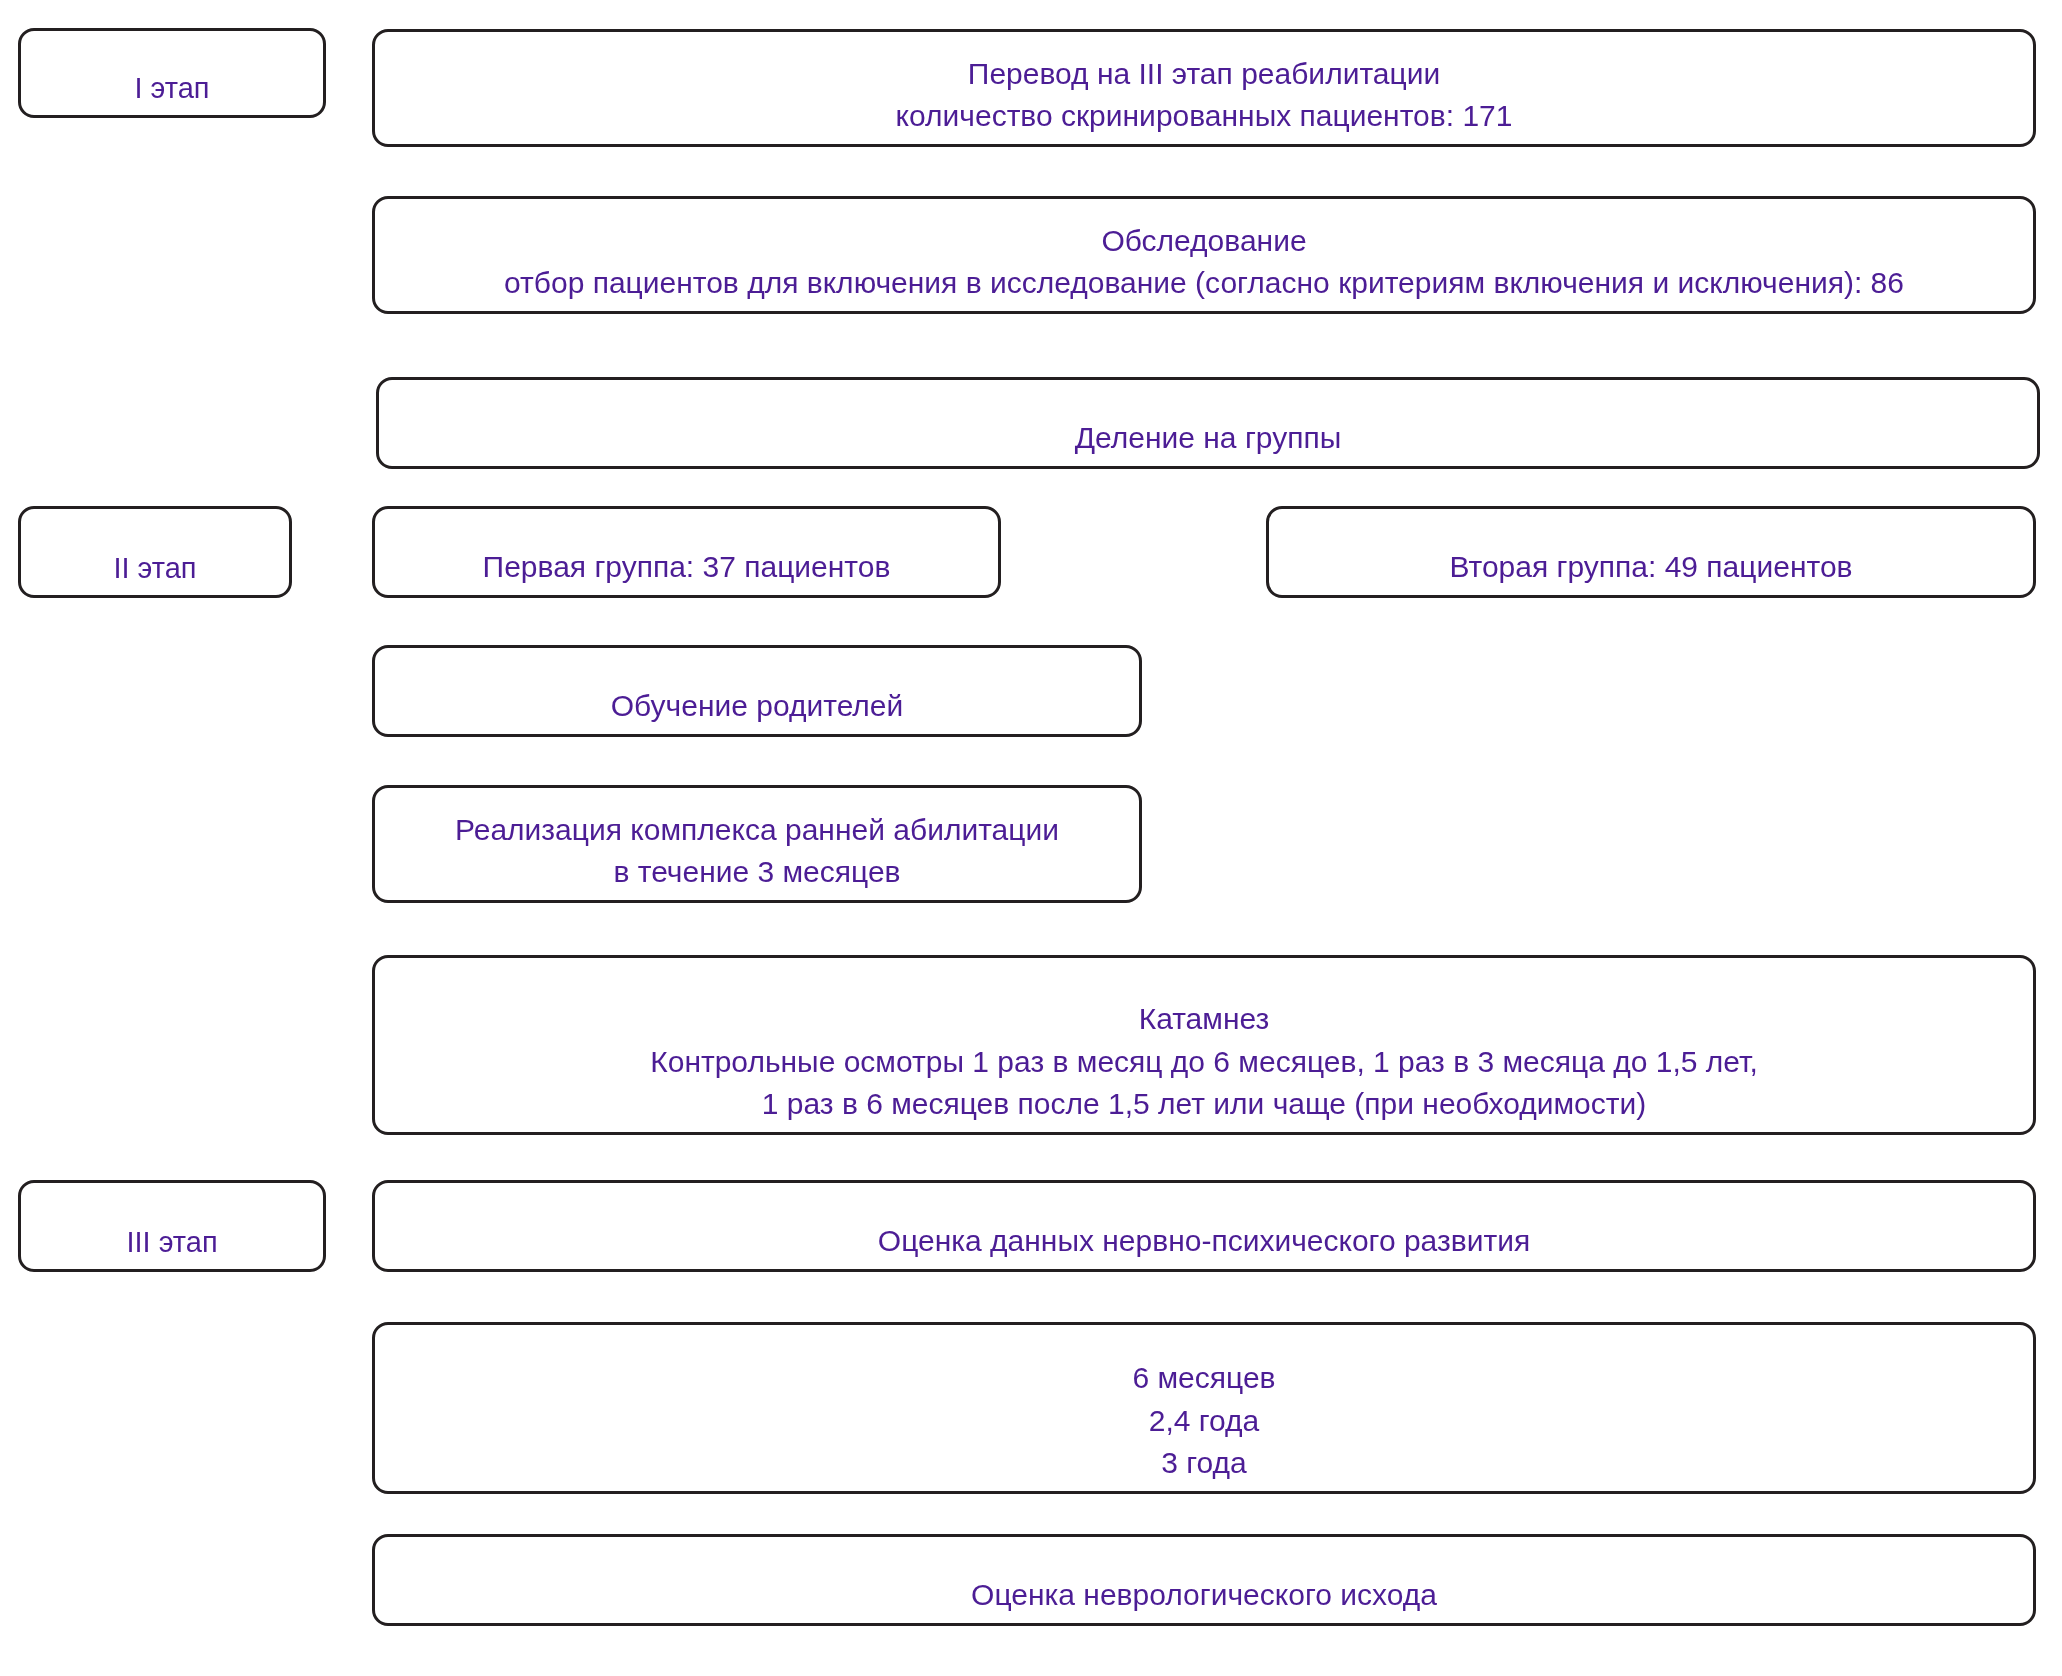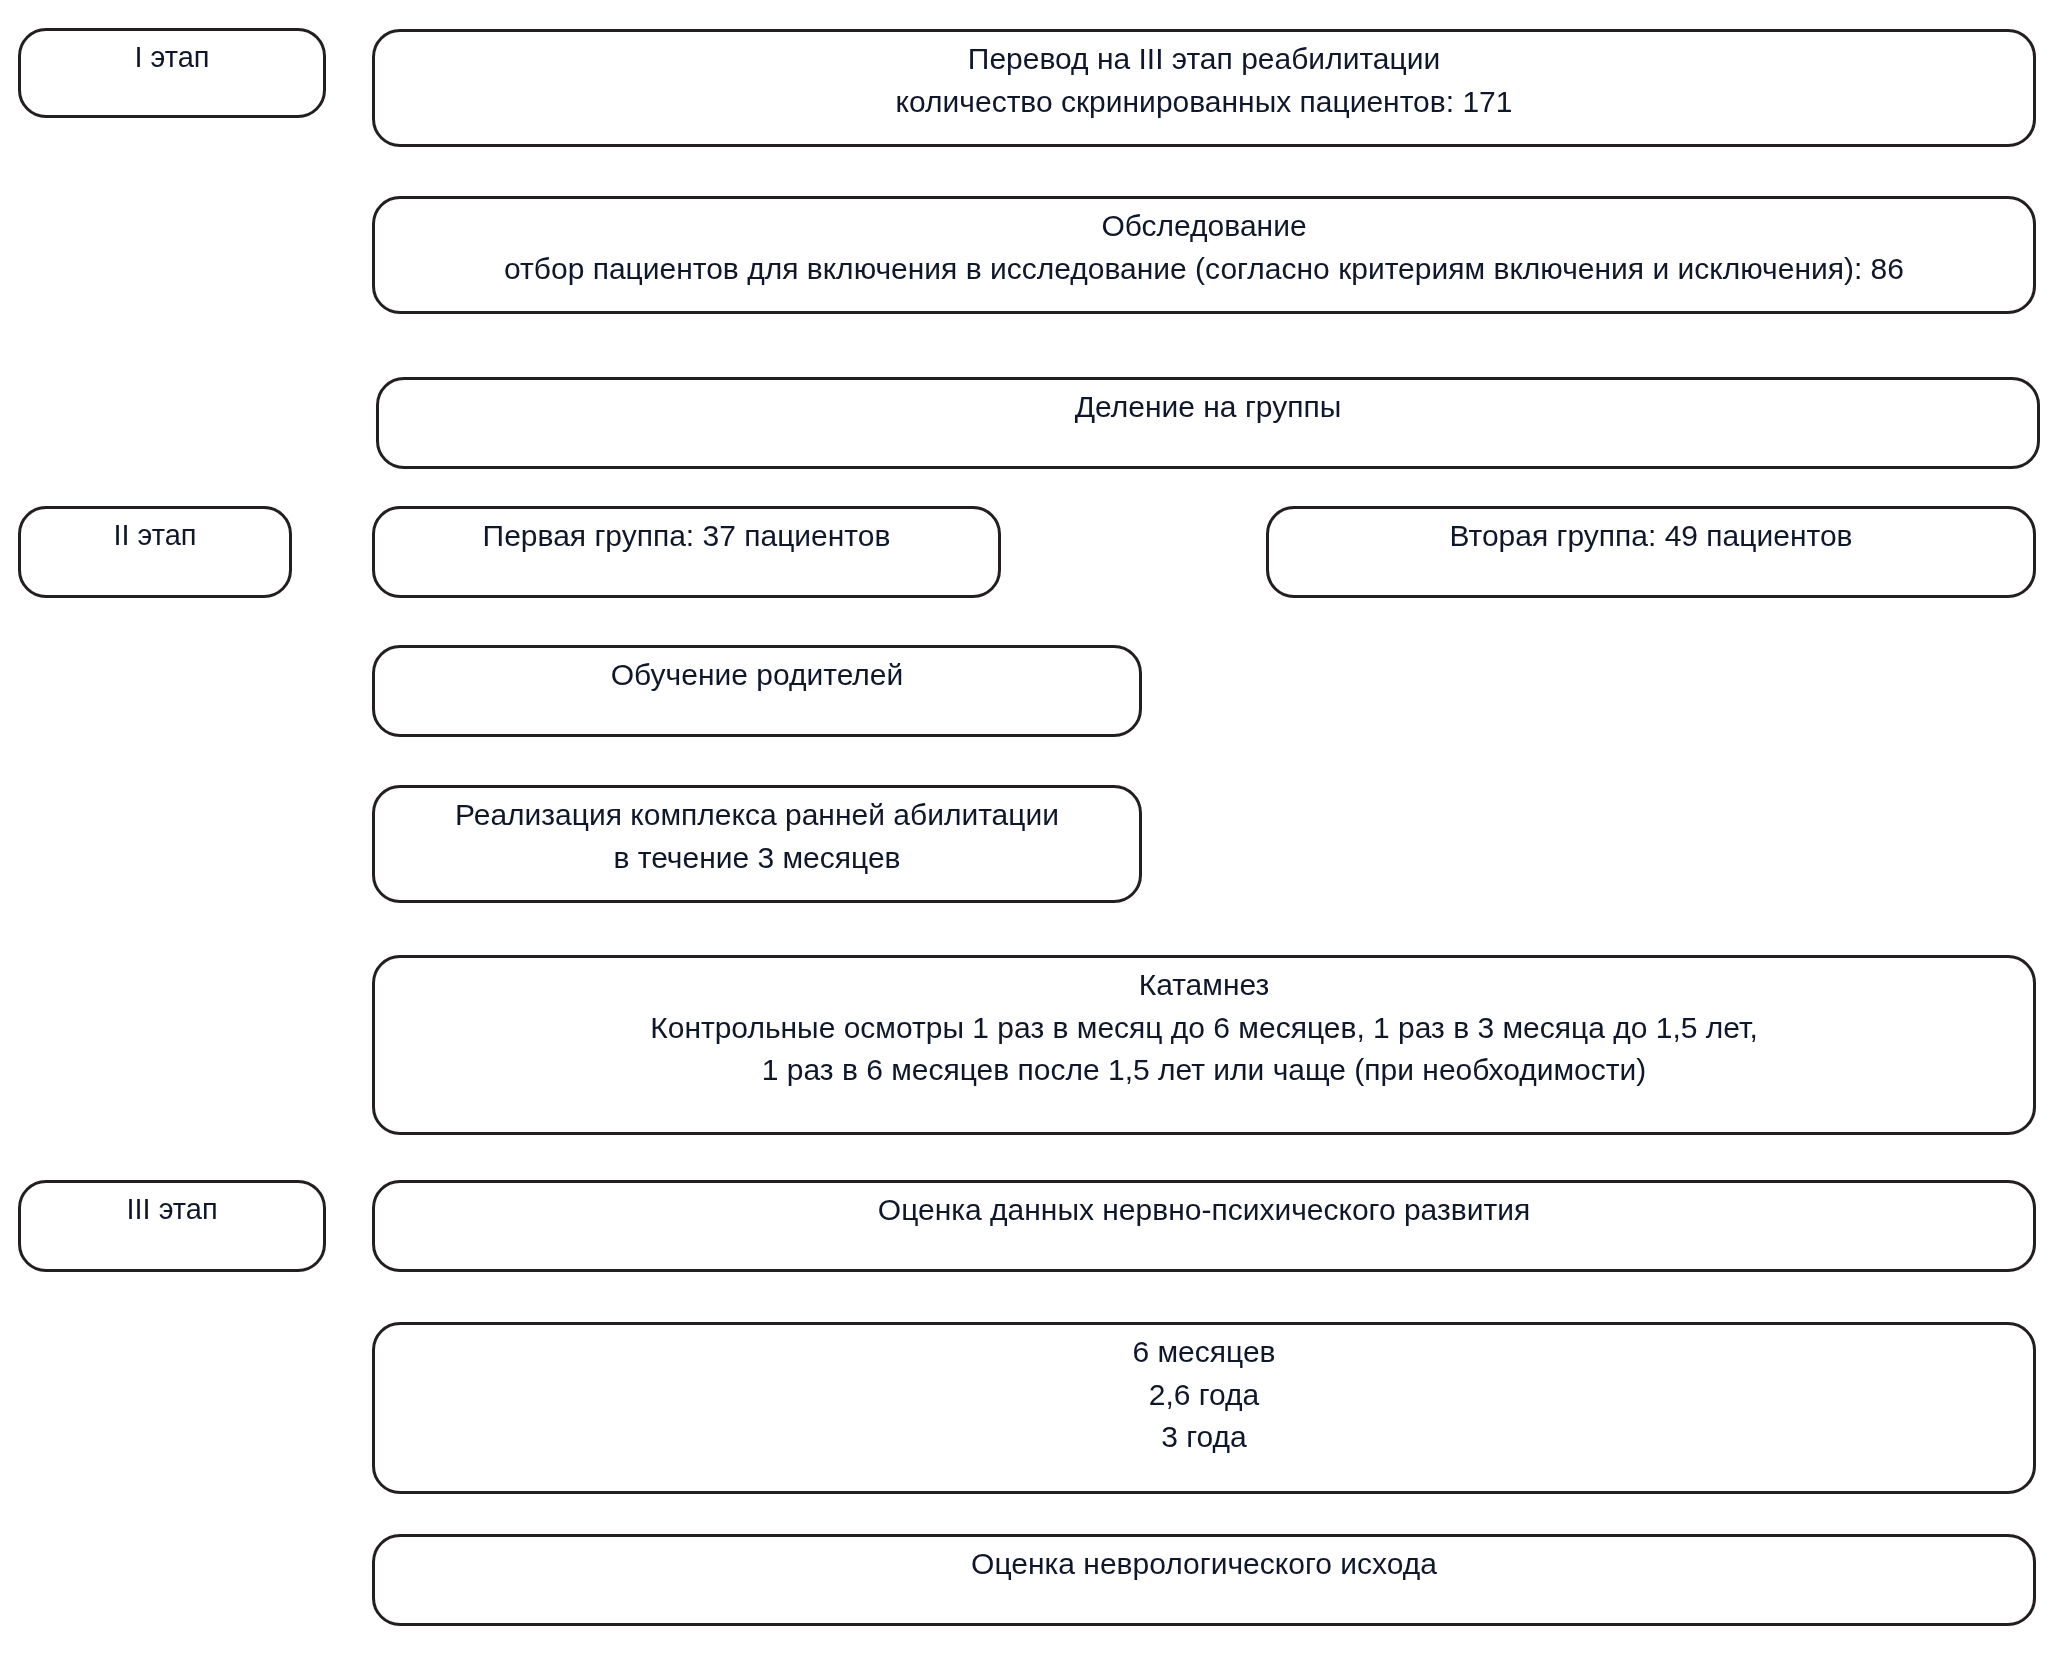--- a/index.html
+++ b/index.html
@@ -14,28 +14,28 @@
     position: relative;
     width: 2062px;
     height: 1676px;
     background: #ffffff;
     overflow: hidden;
   }
   .node {
     position: absolute;
     box-sizing: border-box;
     border: 3px solid #231f20;
-    border-radius: 28px;
+    border-radius: 16px;
     background: #ffffff;
     display: flex;
     flex-direction: column;
     align-items: center;
-    justify-content: flex-start;
+    justify-content: flex-end;
     text-align: center;
-    color: #0f172a;
+    color: #4c1d95;
     font-size: 30px;
     line-height: 1.42;
     padding: 6px 28px;
     white-space: pre-line;
   }
   .node.stage {
     font-size: 29px;
   }
   .node .line {
     display: block;
@@ -95,21 +95,21 @@
     <span class="line">Контрольные осмотры 1 раз в месяц до 6 месяцев, 1 раз в 3 месяца до 1,5 лет,</span>
     <span class="line">1 раз в 6 месяцев после 1,5 лет или чаще (при необходимости)</span>
   </div>
 
   <div class="node" style="left:372px; top:1180px; width:1664px; height:92px;">
     <span class="line">Оценка данных нервно-психического развития</span>
   </div>
 
   <div class="node" style="left:372px; top:1322px; width:1664px; height:172px;">
     <span class="line">6 месяцев</span>
-    <span class="line">2,6 года</span>
+    <span class="line">2,4 года</span>
     <span class="line">3 года</span>
   </div>
 
   <div class="node" style="left:372px; top:1534px; width:1664px; height:92px;">
     <span class="line">Оценка неврологического исхода</span>
   </div>
 
 </div>
 
 </body></html>

